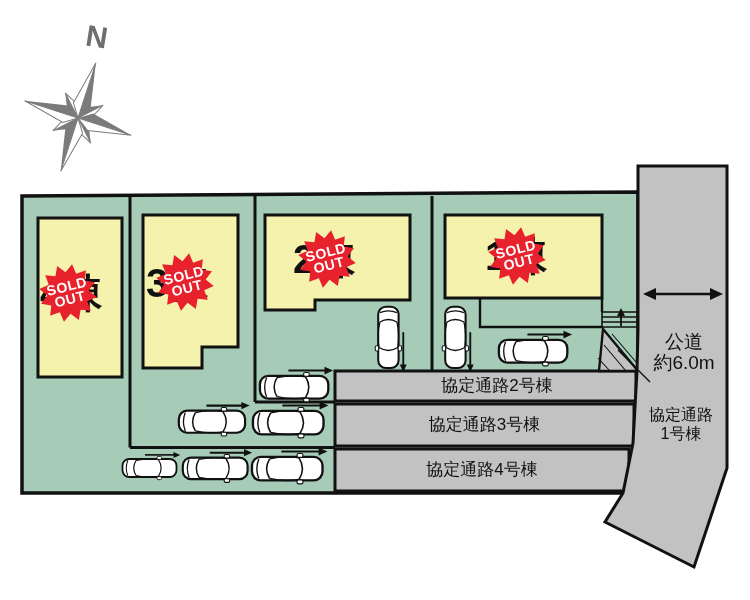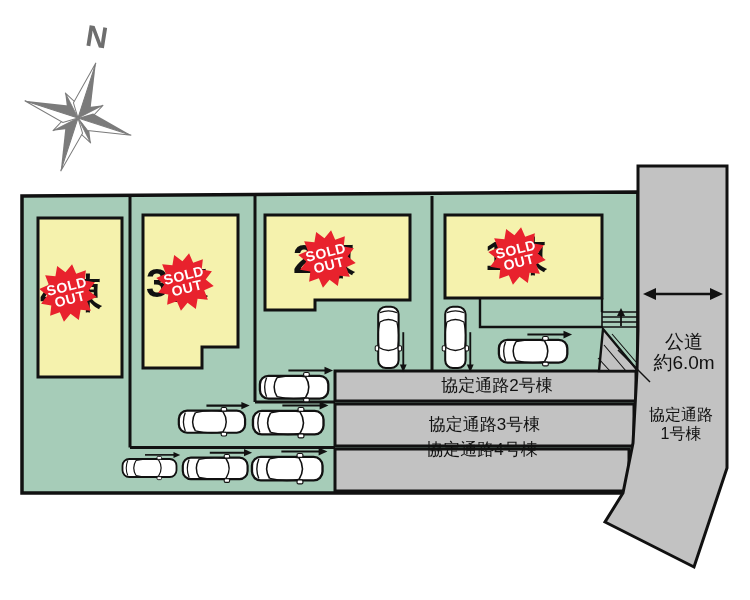--- a/index.html
+++ b/index.html
@@ -123,21 +123,21 @@
     <div class="badge-text"><span>SOLD</span><br>
     <span>OUT</span></div>
   </div>
   <div class="abs badge" style="left:488px;top:227px;">
     <div class="badge-text"><span>SOLD</span><br>
     <span>OUT</span></div>
   </div>
 
   <div class="abs strip-label" style="left:335px;top:371px;width:324px;line-height:30px;">協定通路2号棟</div>
   <div class="abs strip-label" style="left:335px;top:404px;width:299px;line-height:42px;">協定通路3号棟</div>
-  <div class="abs strip-label" style="left:335px;top:429px;width:294px;line-height:42px;">協定通路4号棟</div>
+  <div class="abs strip-label" style="left:335px;top:449px;width:294px;line-height:42px;">協定通路4号棟</div>
 
   <div class="abs small-note" style="left:642px;top:299px;width:84px;font-size:19px;line-height:21px;">
     <div>公道</div>
     <div>約6.0m</div>
   </div>
 
   <div class="abs small-note" style="left:638px;top:373px;width:86px;font-size:16px;line-height:19px;">
     <div>協定通路</div>
     <div>1号棟</div>
   </div>

